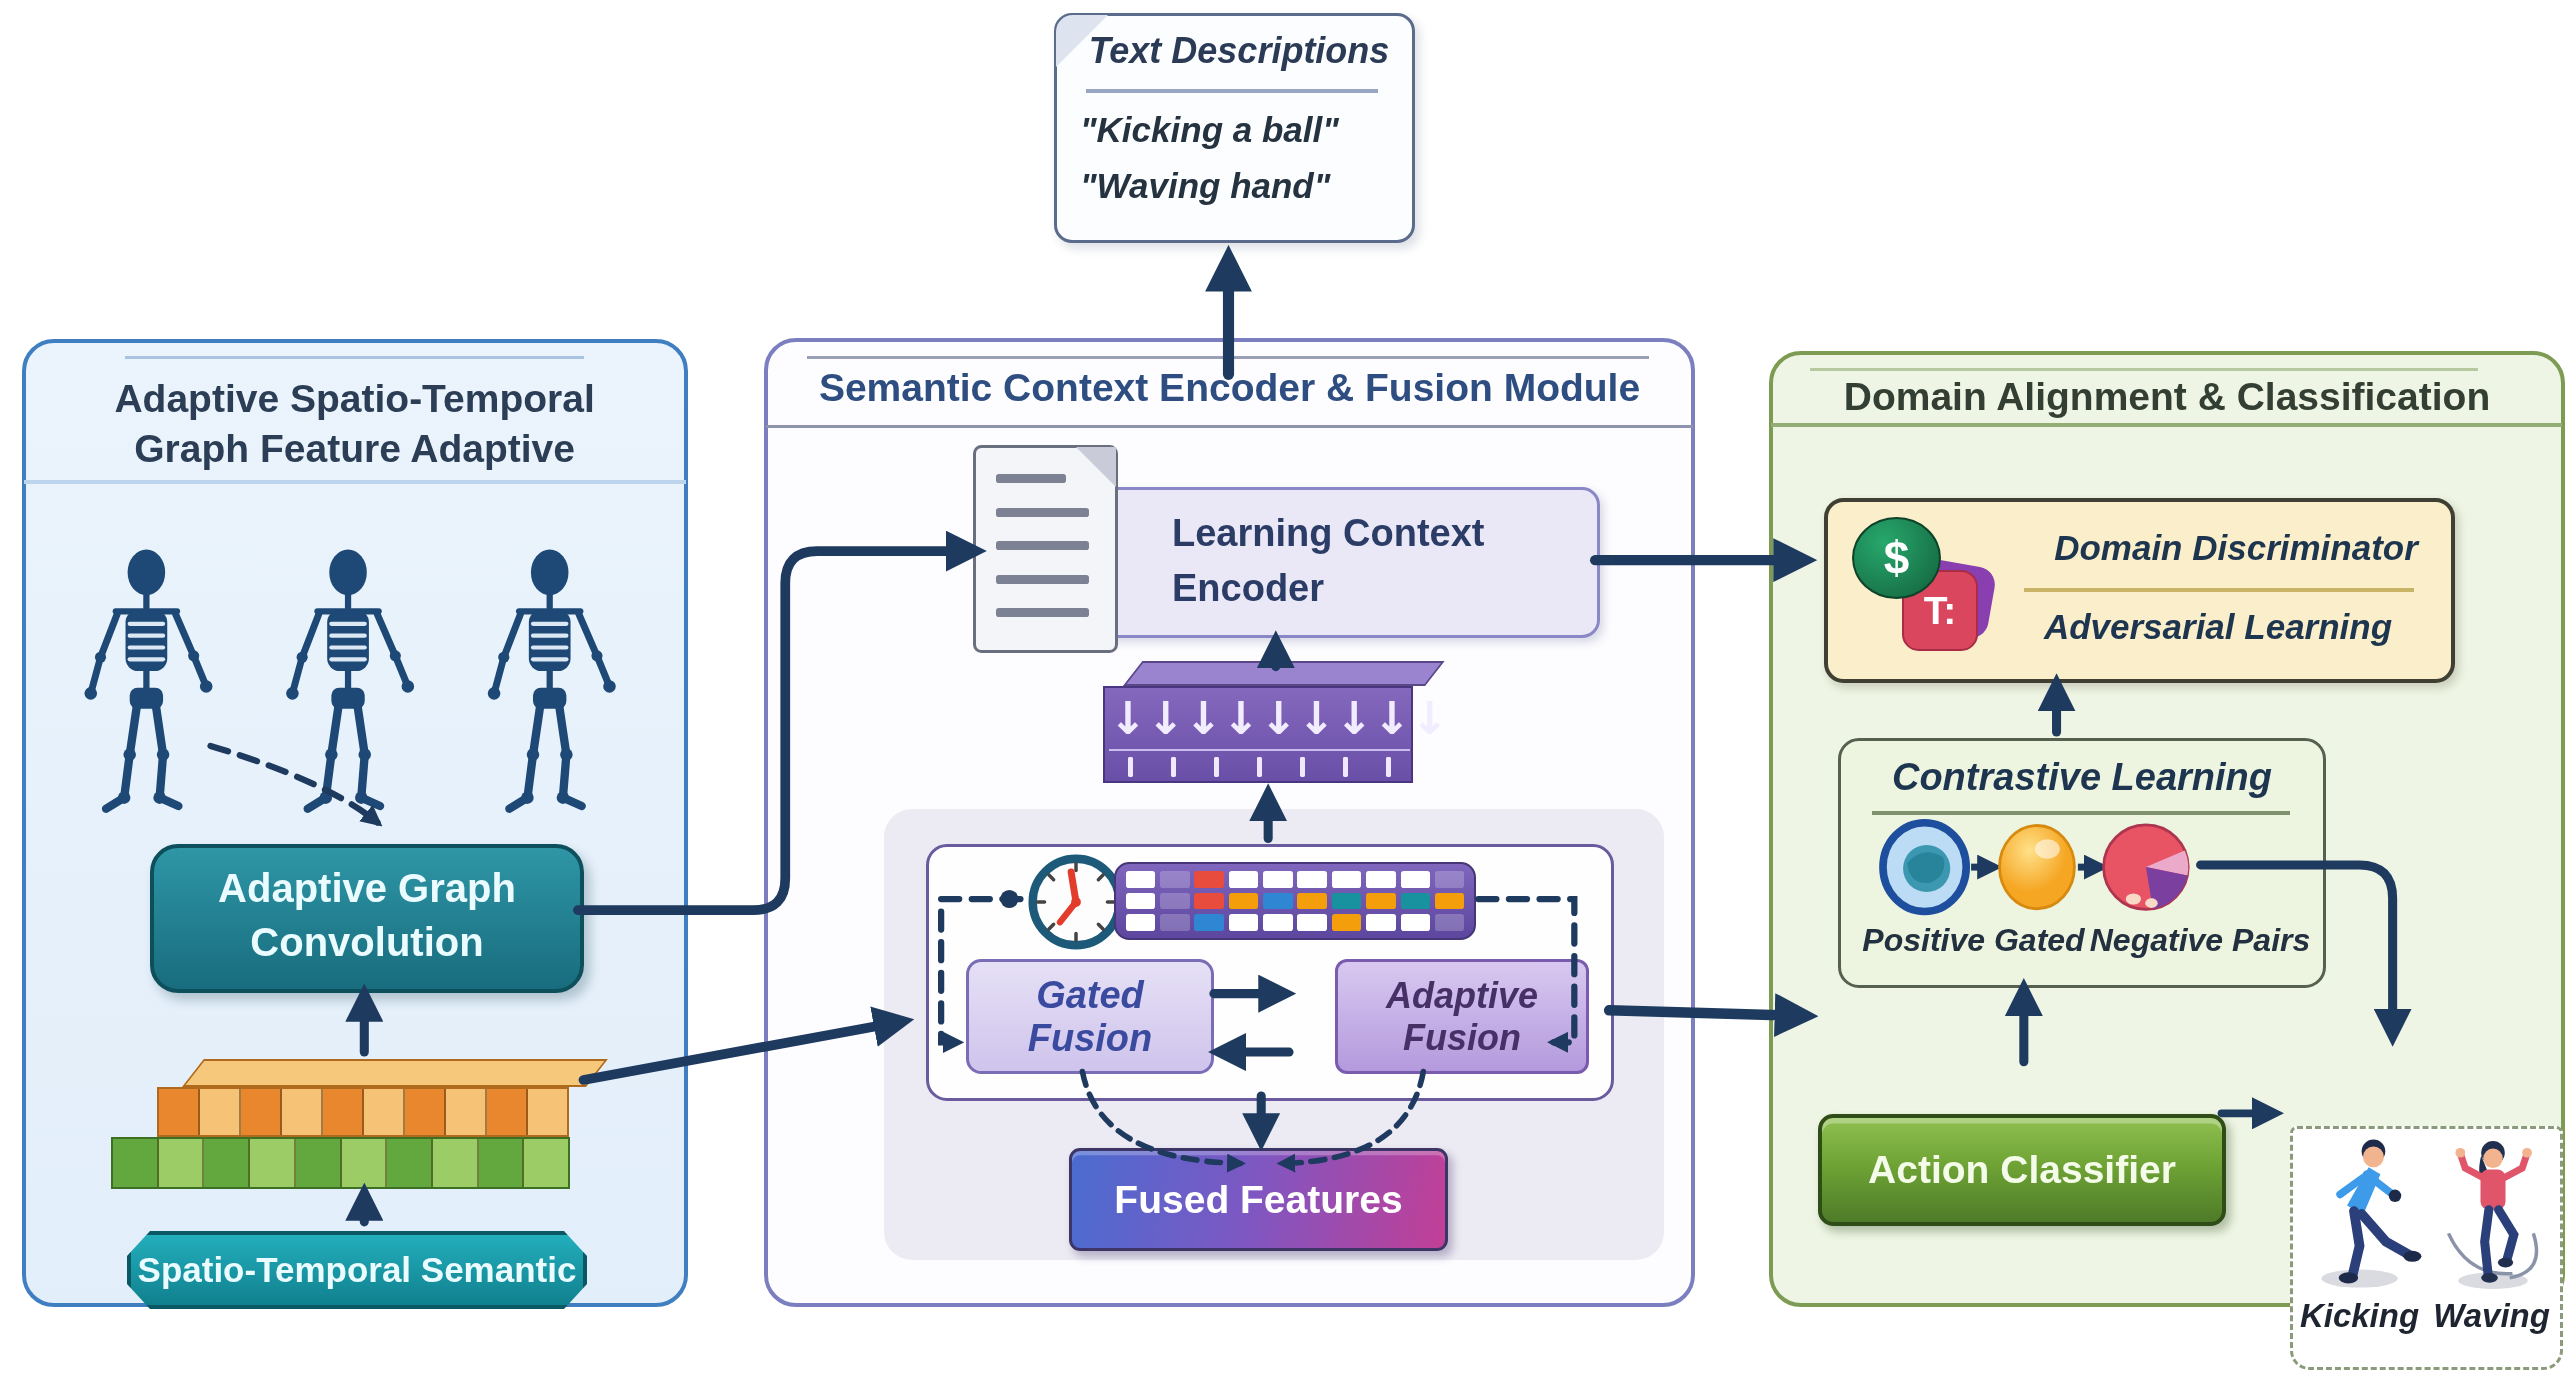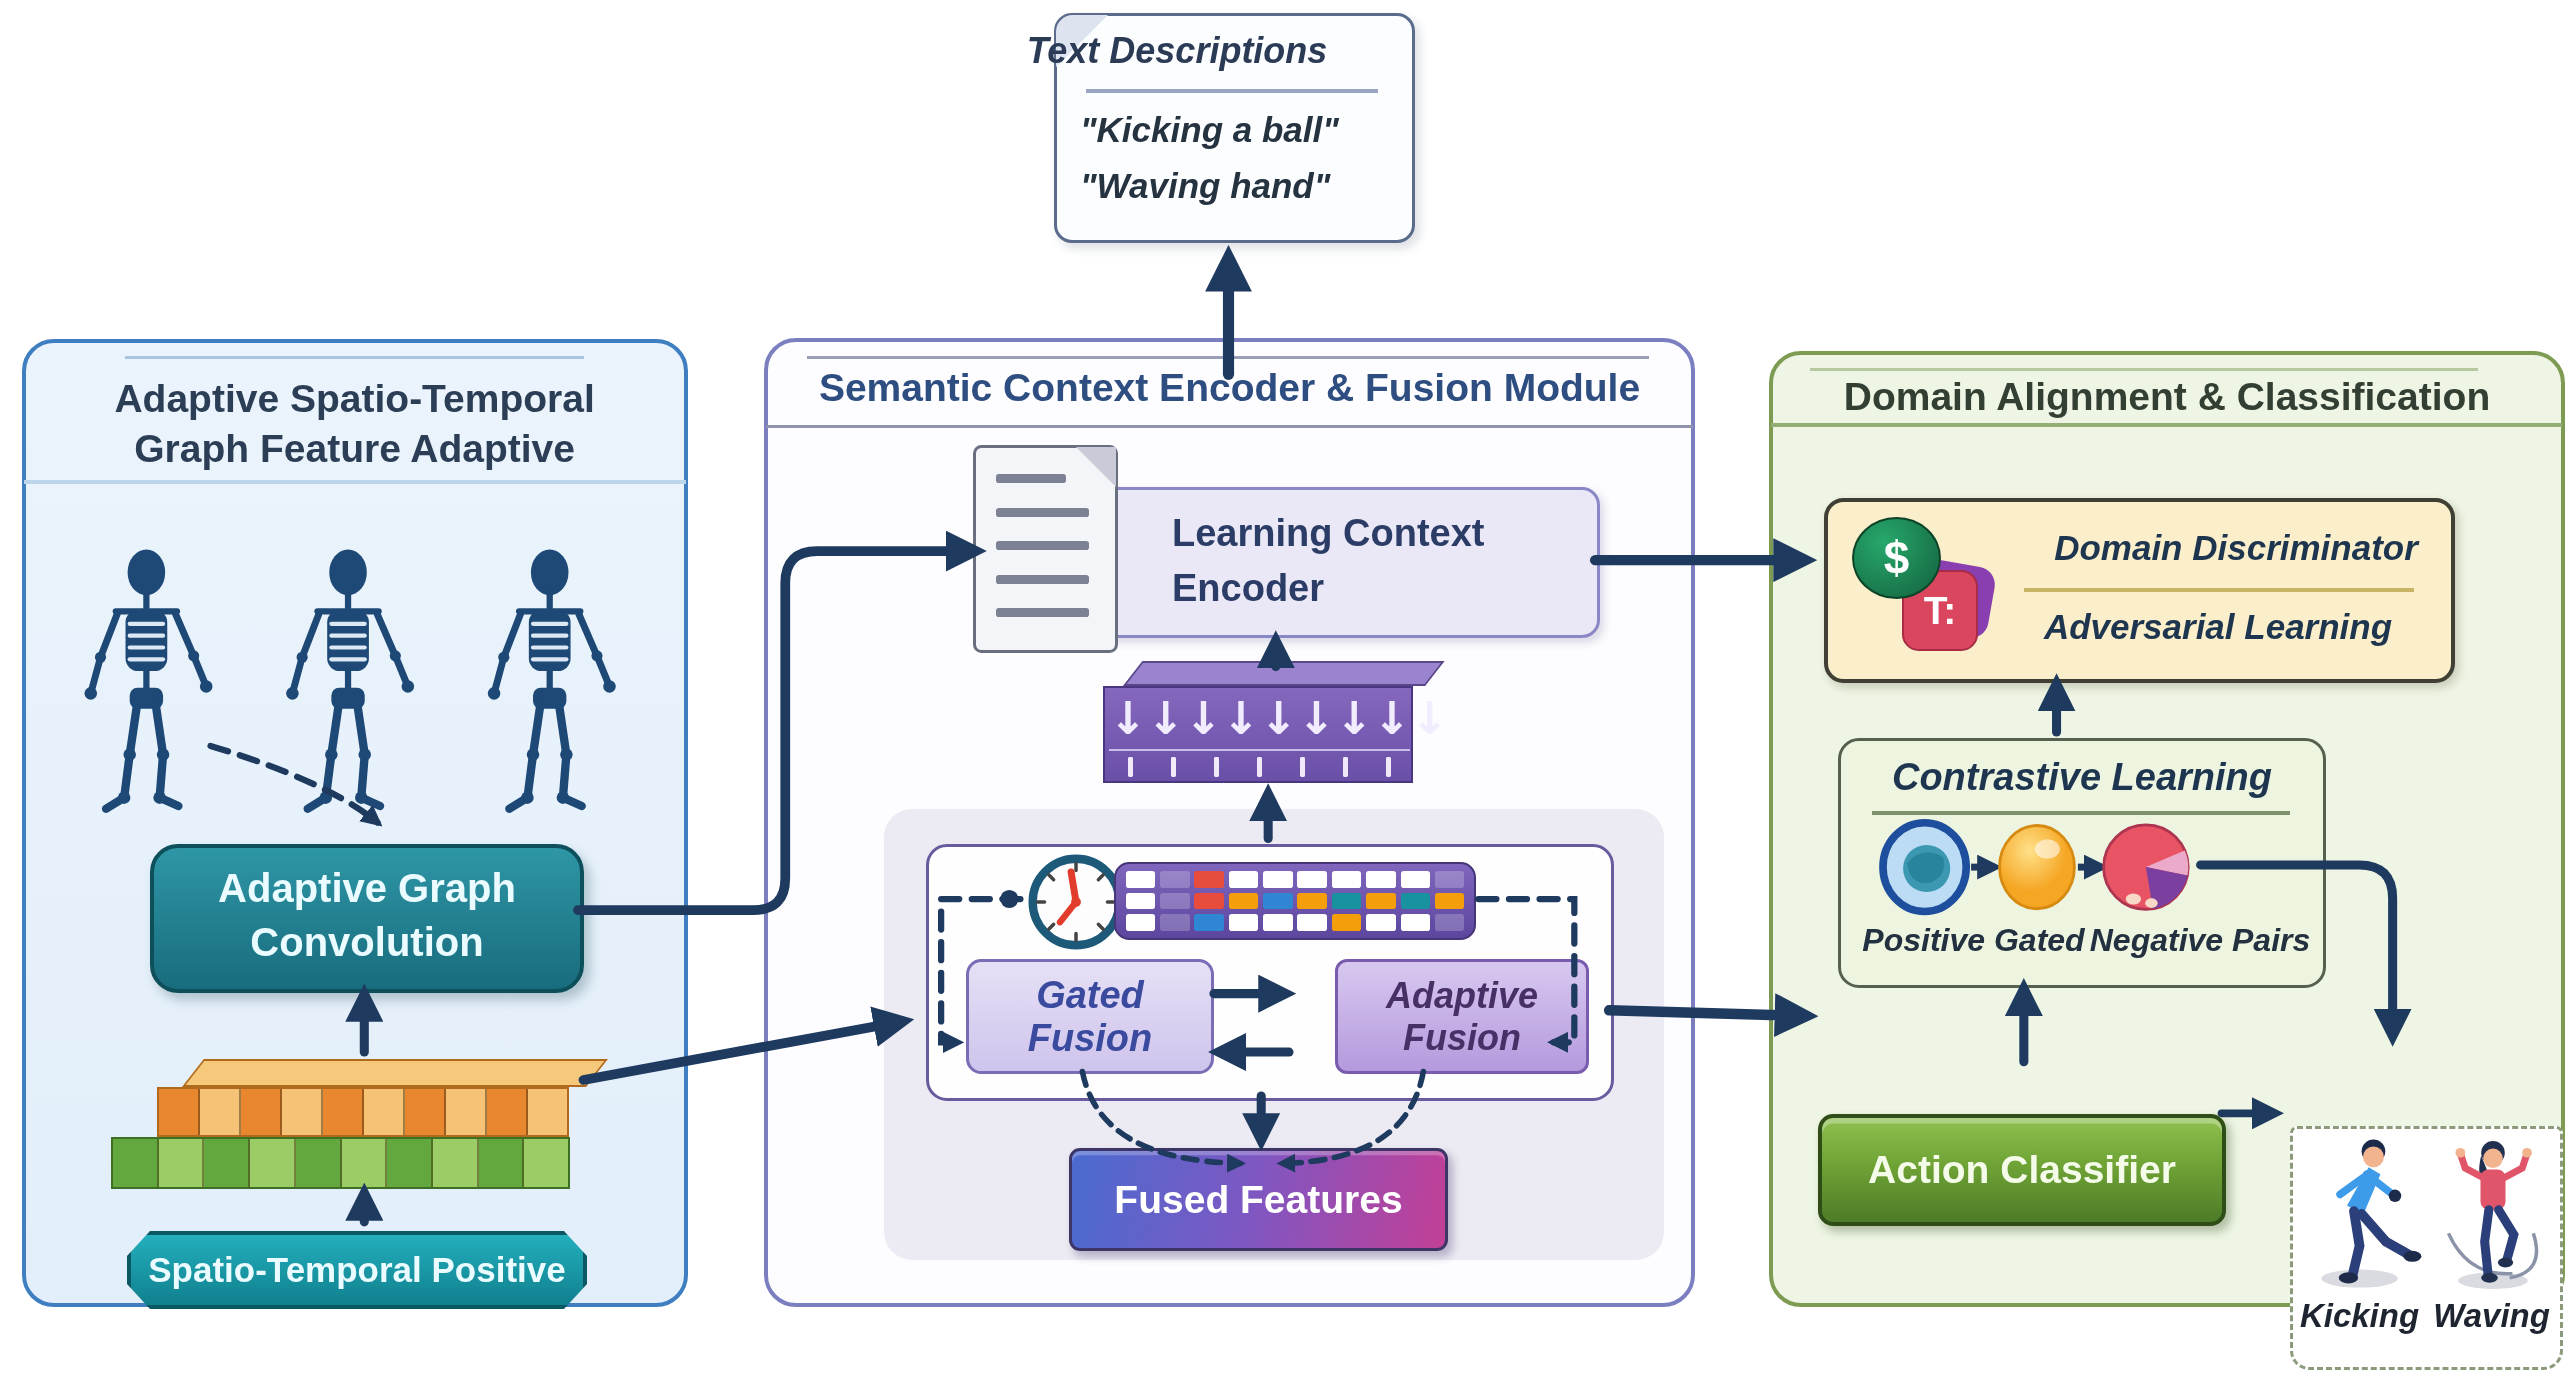--- a/index.html
+++ b/index.html
@@ -74,21 +74,21 @@
 
 <div class="stage">
 
   <div class="panel" style="left:21.6px;top:339px;width:666px;height:968px;background:linear-gradient(180deg,#ebf4fc,#e2eefa);border:4.2px solid #3f7fc1;"></div>
   <div class="panel" style="left:764px;top:338px;width:931px;height:969px;background:#fdfdff;border:4.2px solid #7b7fc0;"></div>
   <div class="panel" style="left:1769px;top:351px;width:796px;height:956px;background:#eef5e4;border:4.2px solid #7d9b52;"></div>
 
   <div class="abs note" style="left:1054px;top:13.2px;width:355px;height:224px;">
     <div class="fold"></div>
   </div>
-  <div class="abs ctr b i" style="left:1024px;top:29px;width:306px;height:43px;font-size:36px;color:#2b3a55;">Text Descriptions</div>
+  <div class="abs ctr b i" style="left:1086px;top:29px;width:306px;height:43px;font-size:36px;color:#2b3a55;">Text Descriptions</div>
   <div class="hline" style="left:1086px;top:89px;width:292px;height:3.5px;background:#98a6c2;"></div>
   <div class="abs b i" style="left:1080px;top:110px;width:306px;font-size:35px;color:#25323f;">"Kicking a ball"</div>
   <div class="abs b i" style="left:1080px;top:166px;width:306px;font-size:35px;color:#25323f;">"Waving hand"</div>
 
   <div class="hline" style="left:125px;top:356px;width:459px;height:2.8px;background:#a9c4e0;"></div>
   <div class="abs ctr b" style="left:21.6px;top:376px;width:666px;height:45px;font-size:39px;color:#2c3e55;">Adaptive Spatio-Temporal</div>
   <div class="abs ctr b" style="left:21.6px;top:426px;width:666px;height:45px;font-size:39px;color:#2c3e55;">Graph Feature Adaptive</div>
   <div class="hline" style="left:24px;top:480px;width:662px;height:3.5px;background:#bcd5ec;"></div>
 
   <svg class="abs" style="left:42px;top:539px;" width="626" height="299" viewBox="0 0 900 430">
@@ -148,21 +148,21 @@
       <div style="background:#63a83e"></div>
     <div style="background:#9ccc65"></div>
       <div style="background:#63a83e"></div>
       <div style="background:#9ccc65"></div>
     <div style="background:#63a83e"></div>
       <div style="background:#9ccc65"></div>
       <div style="background:#63a83e"></div>
     <div style="background:#9ccc65;border-right:none"></div>
   </div>
 
-  <div class="abs stf ctr b" style="left:127px;top:1231px;width:452px;height:70px;font-size:35px;">Spatio-Temporal Positive</div>
+  <div class="abs stf ctr b" style="left:127px;top:1231px;width:452px;height:70px;font-size:35px;">Spatio-Temporal Semantic</div>
 
   <div class="hline" style="left:807px;top:356px;width:842px;height:2.8px;background:#9aa0b8;"></div>
   <div class="abs ctr b" style="left:764px;top:365px;width:931px;height:46px;font-size:39px;color:#2e4d80;">Semantic Context Encoder &amp; Fusion Module</div>
   <div class="hline" style="left:766px;top:425px;width:927px;height:2.8px;background:#8e94ac;"></div>
 
   <div class="abs sce" style="left:1002px;top:487px;width:592px;height:145px;">
     <div class="b" style="position:absolute;left:167px;top:22px;font-size:38px;">Learning Context</div>
     <div class="b" style="position:absolute;left:167px;top:77px;font-size:38px;">Encoder</div>
   </div>
   <div class="abs doc" style="left:973px;top:445px;width:139px;height:202px;">

